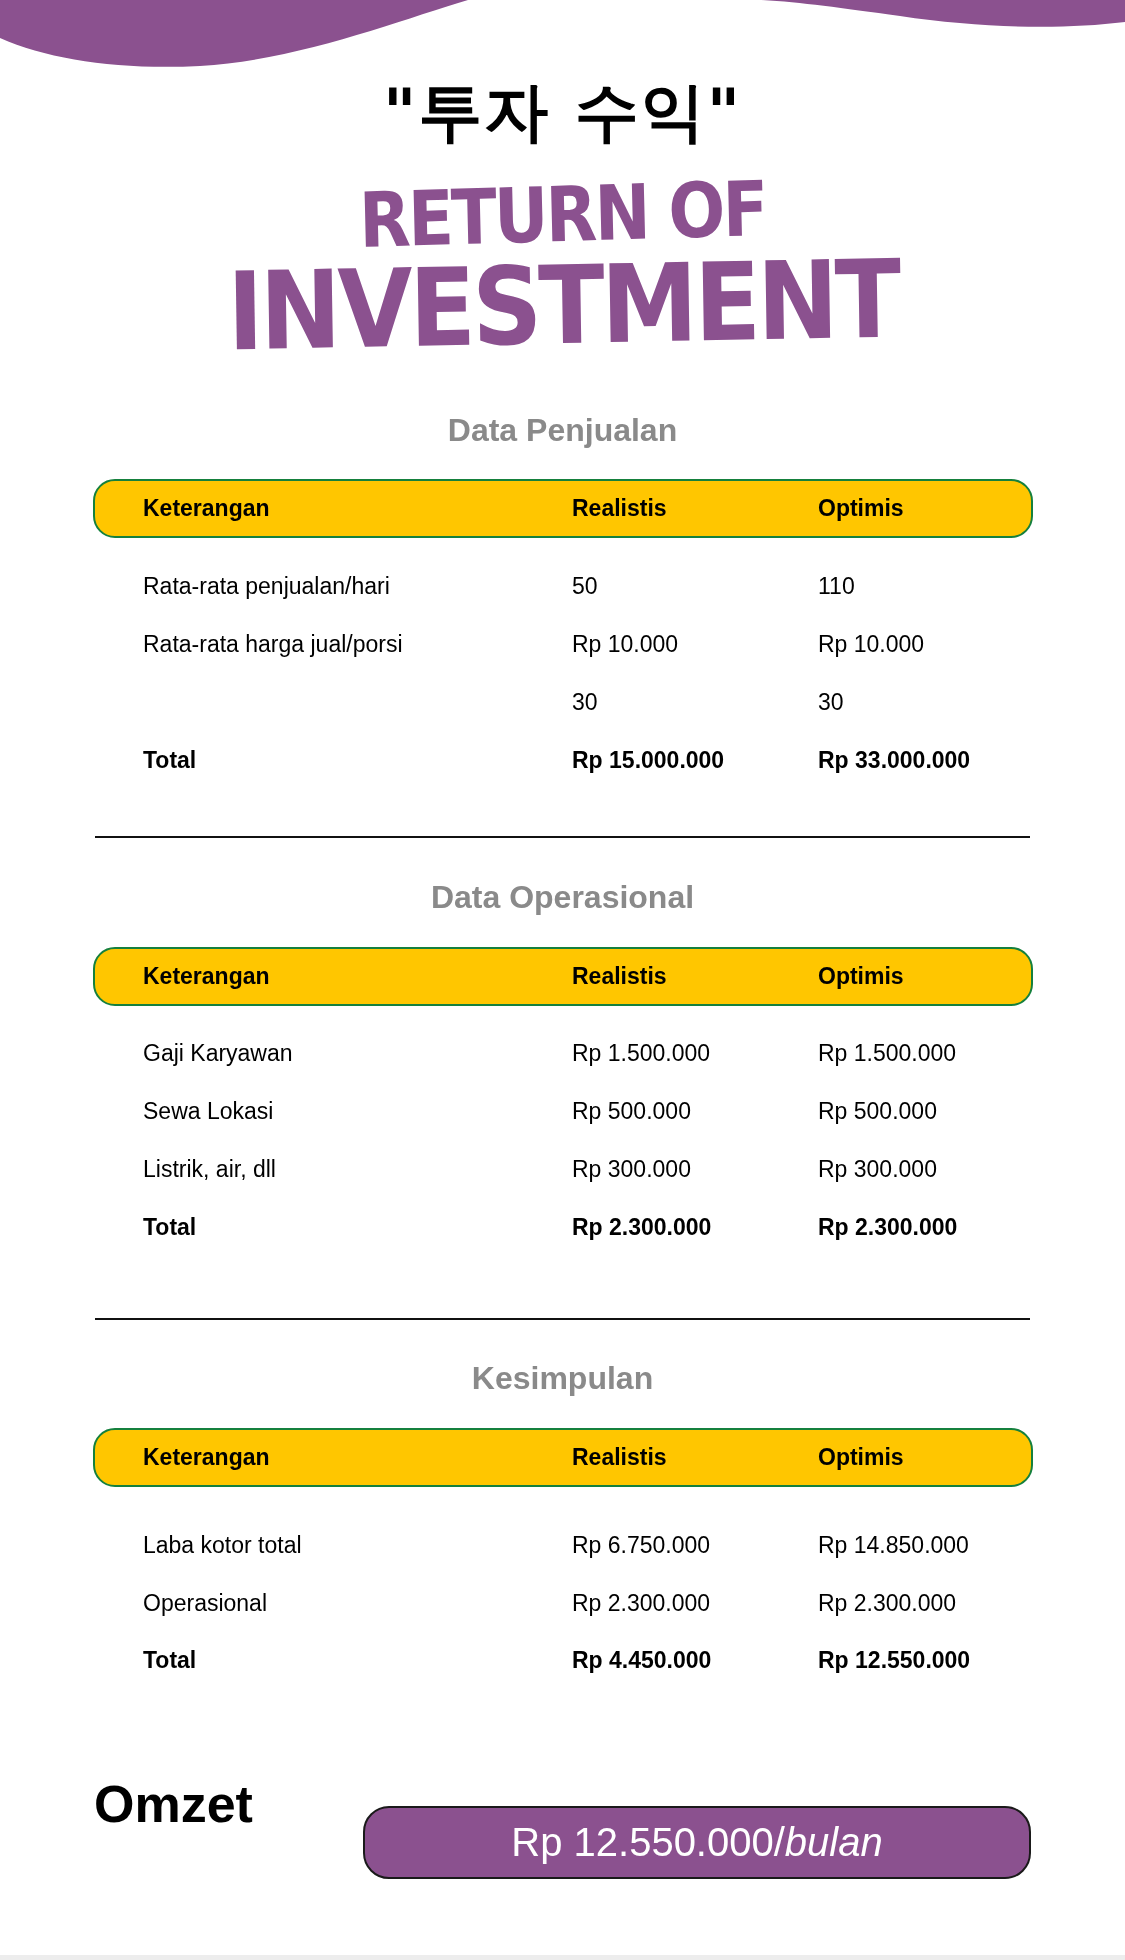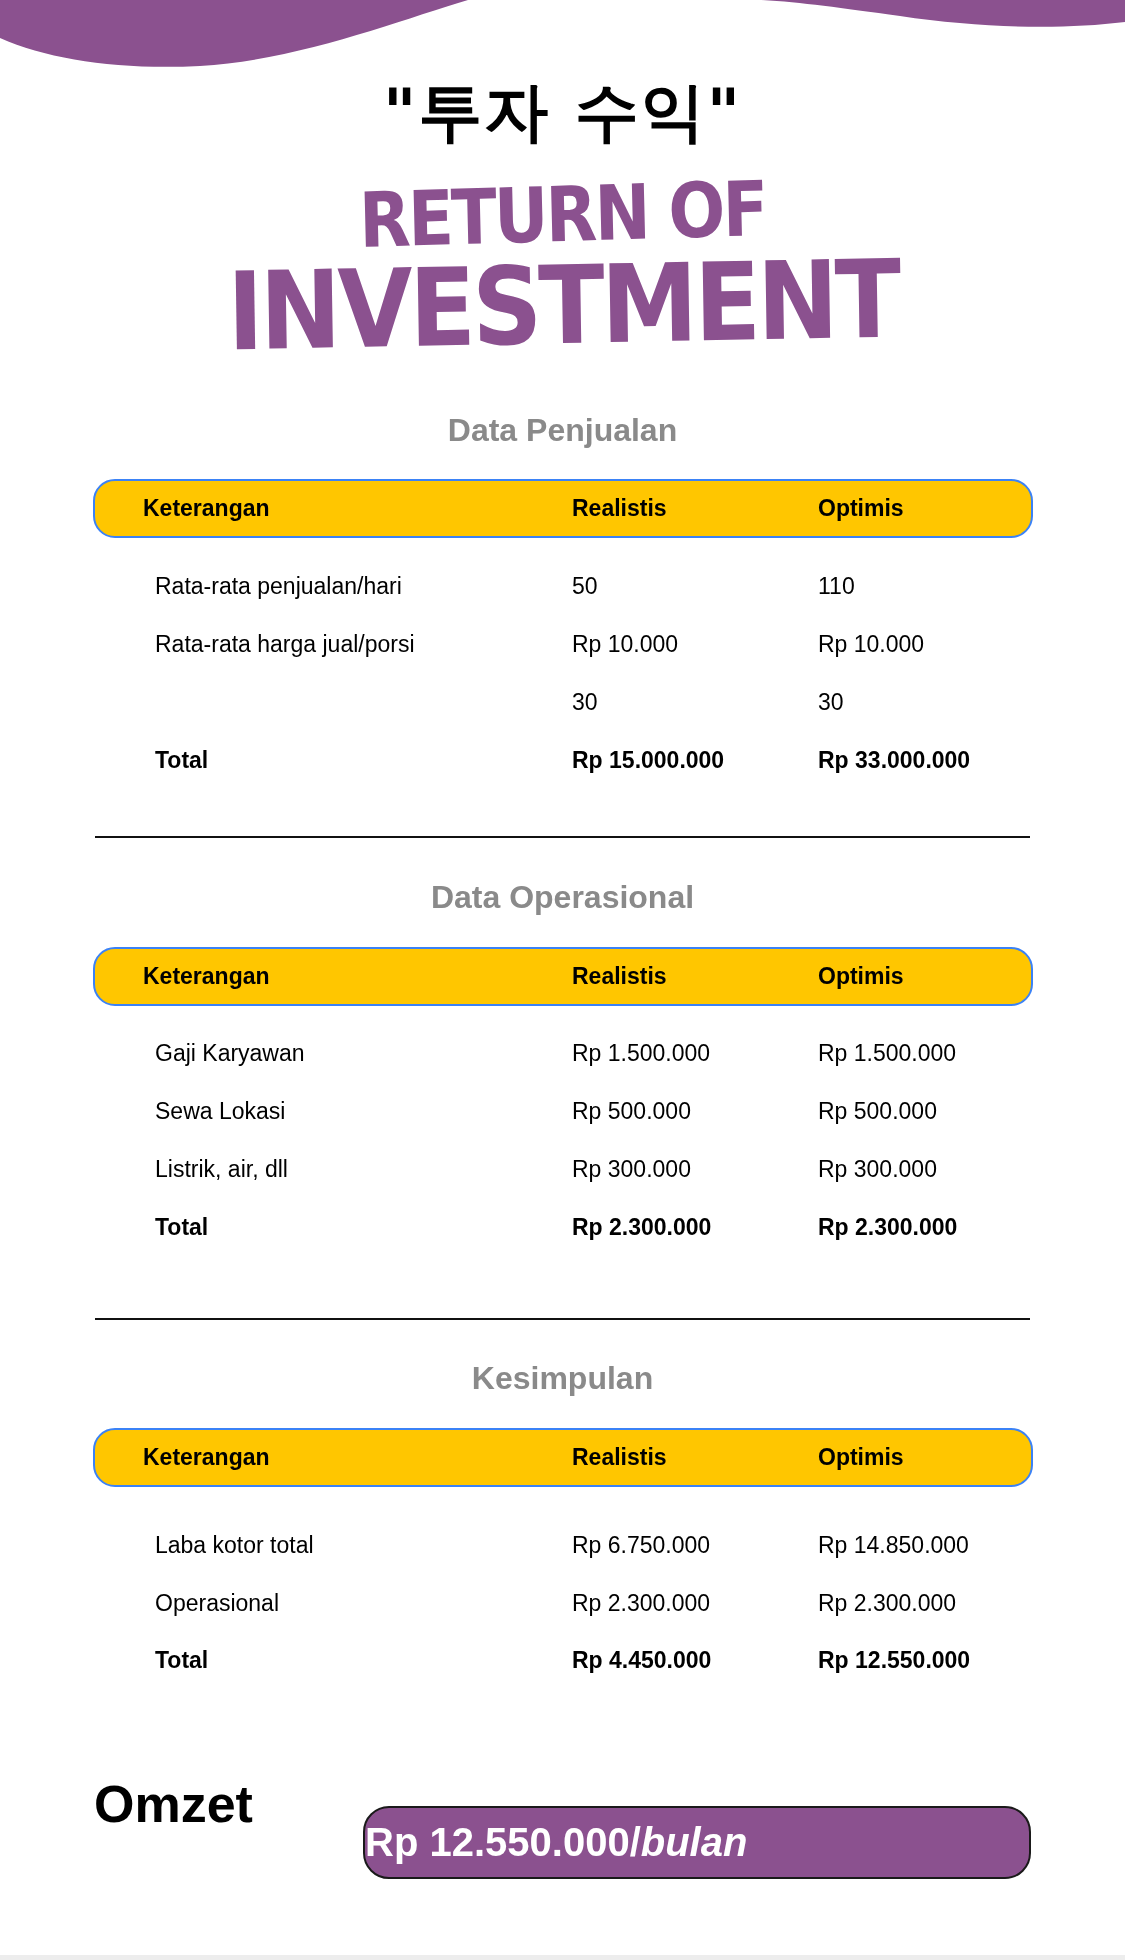--- a/index.html
+++ b/index.html
@@ -22,43 +22,43 @@
   }
   .roi1 { top: 172px; font-size: 76px; line-height: 86px; letter-spacing: -3px; transform: scaleX(0.88) rotate(-1.5deg); }
   .roi2 { top: 250px; font-size: 108px; line-height: 112px; letter-spacing: -4px; transform: scaleX(0.9) rotate(-1deg); }
 
   .section-title {
     position: absolute; left: 0; width: 1125px; text-align: center;
     font-weight: bold; font-size: 32px; line-height: 40px; color: #8A8A8A;
   }
   .header-bar {
     position: absolute; left: 93px; width: 936px; height: 55px;
-    background: #FFC600; border: 2px solid #3b82f6; border-radius: 22px;
+    background: #FFC600; border: 2px solid #15803d; border-radius: 22px;
     box-sizing: content-box;
   }
   .header-bar span {
     position: absolute; top: 0; line-height: 55px; font-weight: bold; font-size: 23px;
   }
   .c1 { left: 48px; } .c2 { left: 477px; text-align: right; } .c3 { left: 723px; }
 
   .row { position: absolute; left: 0; width: 1125px; height: 40px; }
   .row span { position: absolute; top: 0; line-height: 40px; font-size: 23px; white-space: nowrap; }
-  .row .r1 { left: 143px; margin-left: 12px; } .row .r2 { left: 572px; } .row .r3 { left: 818px; }
+  .row .r1 { left: 143px; } .row .r2 { left: 572px; } .row .r3 { left: 818px; }
   .row.total span { font-weight: bold; }
 
   .divider { position: absolute; left: 95px; width: 935px; height: 2px; background: #111; }
 
   .omzet-label {
     position: absolute; left: 94px; top: 1780px; font-weight: bold; font-size: 52px; line-height: 48px;
   }
   .omzet-pill {
     position: absolute; left: 363px; top: 1806px; width: 664px; height: 69px;
     background: #8B518F; border: 2px solid #1a1a1a; border-radius: 26px;
-    box-sizing: content-box; color: #fff;
-    font-weight: bold; font-size: 40px; line-height: 69px;
+    box-sizing: content-box; text-align: center; color: #fff;
+    font-weight: normal; font-size: 40px; line-height: 69px;
   }
   .omzet-pill em { font-style: italic; }
   .bottom-strip { position: absolute; left: 0; top: 1955px; width: 1125px; height: 5px; background: #EDEDED; }
 </style>
 </head>
 <body>
 
 <svg class="wave" viewBox="0 0 1125 80" preserveAspectRatio="none">
   <path fill="#8B518F" d="M0,0 L468,0 C400,20 300,60 200,66 C120,70 50,60 0,38 Z"></path>
   <path fill="#8B518F" d="M760,0 L1125,0 L1125,22 C1060,30 980,28 900,16 C840,8 800,2 760,0 Z"></path>

